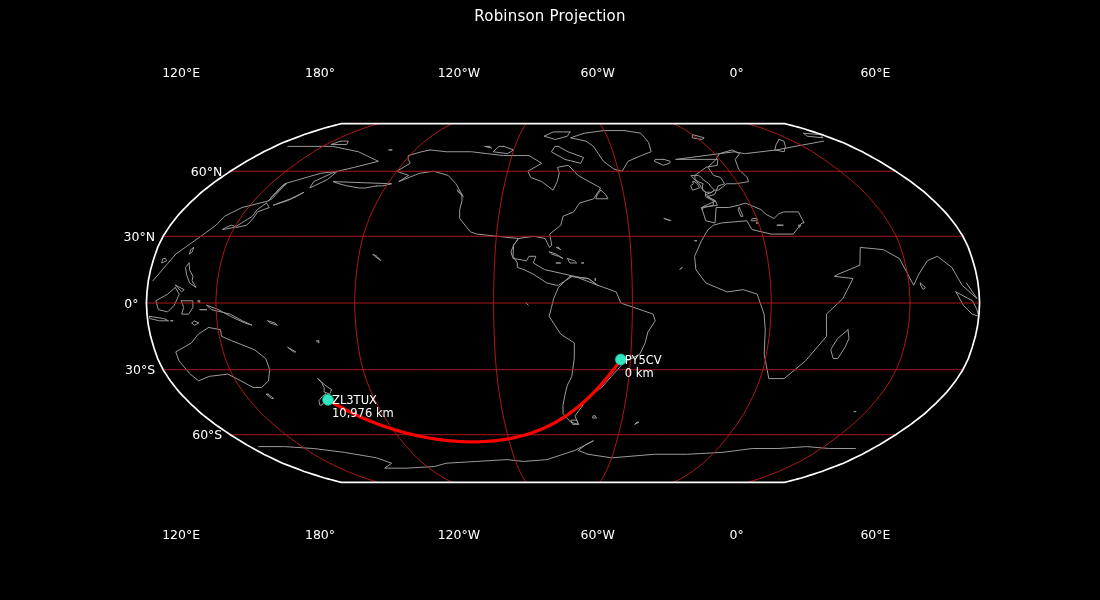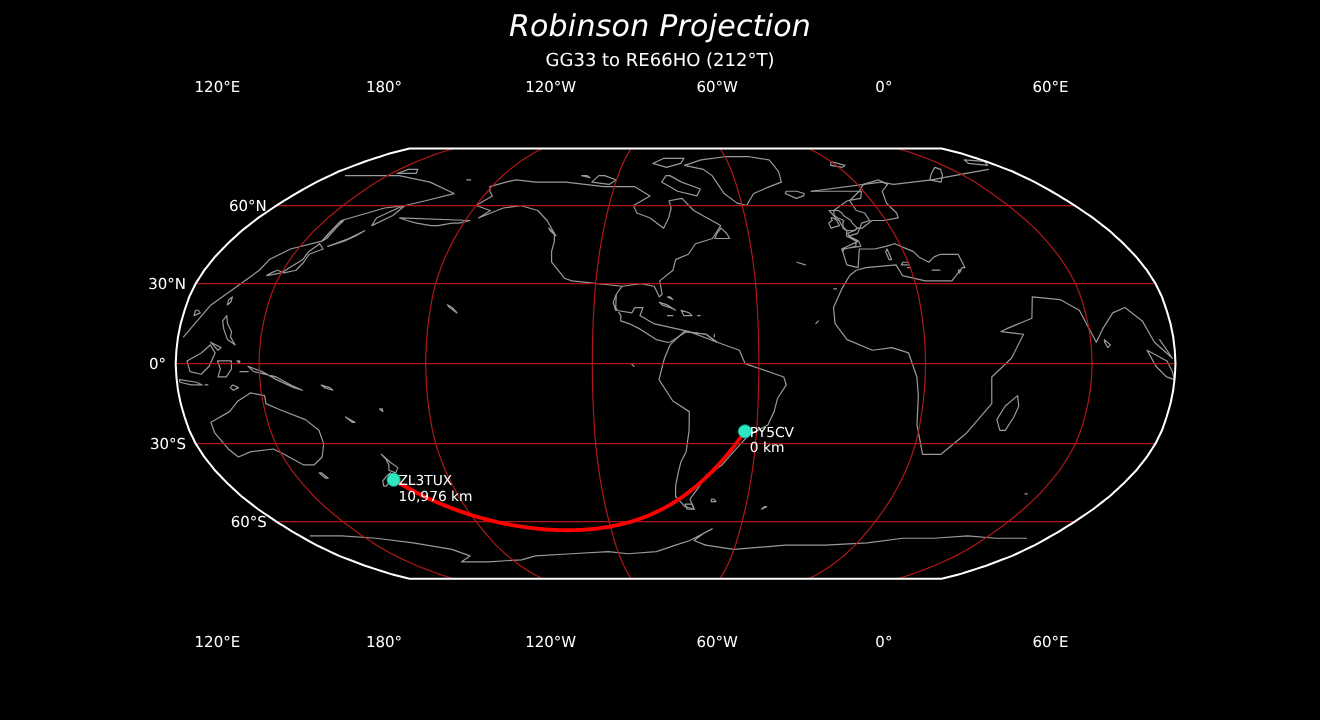--- a/index.html
+++ b/index.html
@@ -23,44 +23,42 @@
   .ttl {
     position: absolute;
     left: 0;
     width: 1100px;
     text-align: center;
     color: #ffffff;
     white-space: pre;
   }
   #title-main {
     top: 7px;
-    font-size: 25px;
+    font-size: 15px;
     letter-spacing: 0.2px;
-    font-style: italic;
   }
   #title-sub {
     top: 41px;
     font-size: 15px;
   }
   svg { display: block; }
   text {
     font-family: "DejaVu Sans", sans-serif;
     fill: #ffffff;
   }
   .tick-lon, .tick-lat { font-size: 12.5px; }
   .stn-label { font-size: 11.5px; }
   .stn-dist { font-size: 11.5px; }
 </style>
 </head>
 <body>
 
 <div id="stage">
 
   <div class="ttl" id="title-main">Robinson Projection</div>
-  <div class="ttl" id="title-sub">GG33 to RE66HO (212°T)</div>
 
   <svg id="map" width="1100" height="600" viewBox="0 0 1100 600">
     <g id="g-coast">
         <polyline points="676.05,159.38 734.30,151.75 744.67,153.66 776.47,149.95 795.00,146.36 823.77,141.12" fill="none" stroke="#9a9a9a" stroke-width="1" stroke-linejoin="round" stroke-linecap="round"></polyline>
         <polyline points="287.80,146.36 332.60,146.36 358.44,151.75 378.39,161.29 354.60,167.28 337.52,171.28 320.54,173.34 284.48,183.75 268.28,200.93 242.07,207.50 224.46,216.31 216.11,225.18 200.86,236.29 175.75,254.08 152.95,280.76" fill="none" stroke="#9a9a9a" stroke-width="1" stroke-linejoin="round" stroke-linecap="round"></polyline>
         <polyline points="966.40,282.99 977.03,298.55 962.05,285.21 951.88,267.42 937.36,256.31 927.28,260.75 918.91,274.09 913.61,285.21 899.42,258.53 883.36,249.64 860.24,247.41 859.91,265.20 838.54,274.09 834.24,276.32 852.95,278.54 842.87,298.55 826.46,314.12 826.48,336.35 805.55,360.81 784.16,378.60 768.83,378.60 764.17,354.14 765.28,329.68 764.06,314.12 757.18,294.11 743.15,289.66 727.09,291.88 705.92,282.99 695.89,269.65 694.59,256.31 701.49,240.74 708.05,229.62 713.54,225.18 721.55,222.96 746.78,220.74 752.00,229.62 771.09,234.07 793.23,234.07 801.91,222.96 804.08,222.96 798.44,211.90 783.60,211.90 778.42,214.10 773.93,218.53 765.62,214.10 761.28,209.70 745.52,203.10 738.21,205.30 728.71,207.50 716.12,207.50 715.04,222.96 705.70,220.74 702.99,211.90 701.44,207.50 715.51,200.93 707.47,196.59 714.63,194.42 716.49,190.13 718.07,185.88 724.66,183.75 720.60,177.48 713.55,175.41 707.98,167.28 716.05,159.38 719.43,153.66 732.13,149.95 739.62,153.66 735.18,159.38 738.70,169.28 747.18,177.48 748.51,181.62 736.34,183.75 726.60,183.75 723.96,185.88 718.48,190.13 714.50,190.13 711.64,192.26 706.54,194.42 707.47,196.59 715.51,200.93 717.35,205.30 701.44,207.50 702.22,209.70 703.54,207.50 713.18,205.30 713.45,200.93 705.43,196.59 705.61,192.26 701.47,188.00 699.34,183.75 696.34,181.62 690.97,175.41 694.73,175.41 706.16,167.28 717.30,165.28 717.78,159.38 676.05,159.38" fill="none" stroke="#9a9a9a" stroke-width="1" stroke-linejoin="round" stroke-linecap="round"></polyline>
         <polyline points="694.73,175.41 698.50,175.41 701.61,177.48 702.84,179.55 706.00,181.62 709.08,183.75 710.22,185.88 714.50,190.13 711.64,192.26 705.61,192.26 702.54,190.13 702.37,185.88 703.23,183.75 698.27,181.62 695.18,179.55 694.73,175.41" fill="none" stroke="#9a9a9a" stroke-width="1" stroke-linejoin="round" stroke-linecap="round"></polyline>
         <polyline points="694.41,181.62 697.39,183.75 698.44,185.88 699.49,188.00 692.57,190.13 690.59,185.88 693.49,183.75 692.47,181.62 694.41,181.62" fill="none" stroke="#9a9a9a" stroke-width="1" stroke-linejoin="round" stroke-linecap="round"></polyline>
         <polyline points="624.64,130.60 640.83,133.24 644.73,137.84 648.69,142.76 651.14,151.75 641.25,155.56 628.05,161.29 622.14,171.28 614.25,169.28 603.44,161.29 598.32,153.66 593.40,146.36 586.01,141.12 570.43,137.84 584.23,133.24 604.09,130.60 624.64,130.60" fill="none" stroke="#9a9a9a" stroke-width="1" stroke-linejoin="round" stroke-linecap="round"></polyline>
         <polyline points="663.87,159.38 670.25,161.29 669.57,163.28 663.47,165.28 654.43,161.29 655.18,159.38 663.87,159.38" fill="none" stroke="#9a9a9a" stroke-width="1" stroke-linejoin="round" stroke-linecap="round"></polyline>

